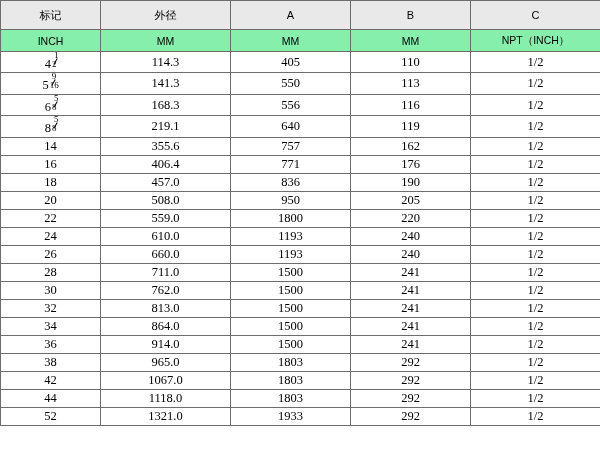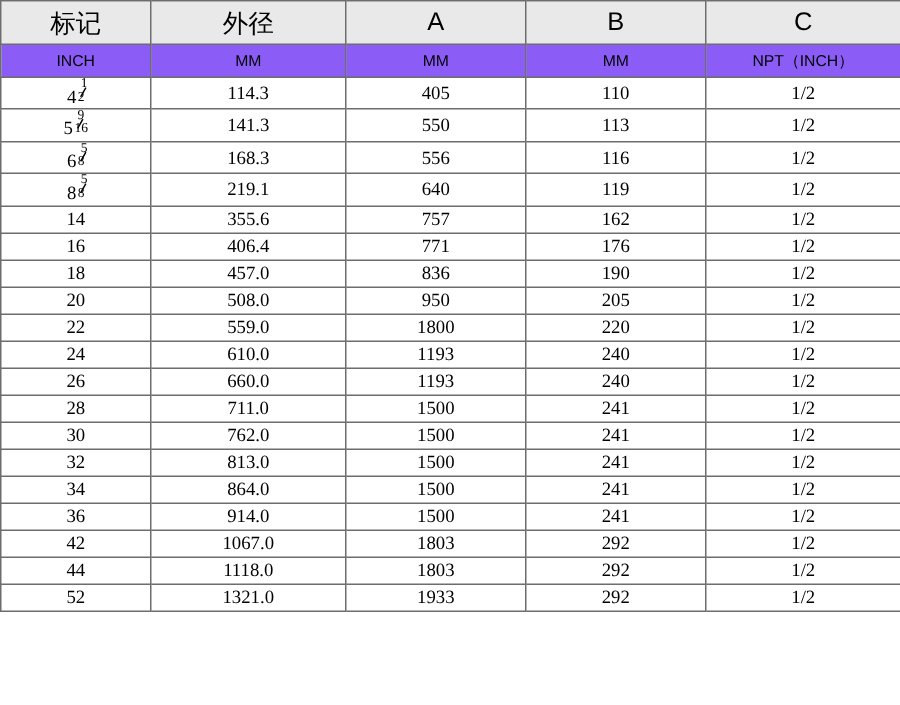--- a/index.html
+++ b/index.html
@@ -28,30 +28,30 @@
   #spec-table td, #spec-table th {
     border: 1px solid #6d6d6d;
     text-align: center;
     vertical-align: middle;
     font-weight: normal;
     padding: 0;
   }
   tr.head-row th {
     height: 28px;
     background: #e9e9e9;
-    font-size: 17px;
+    font-size: 11px;
     font-family: "Liberation Sans", sans-serif;
   }
   tr.head-row th.left-label {
     text-align: left;
     padding-left: 8px;
   }
   tr.unit-row td {
     height: 21px;
-    background: #8b5cf6;
+    background: #86efac;
     font-size: 10.5px;
     font-family: "Liberation Sans", sans-serif;
   }
   tr.unit-row td.left-label {
     text-align: left;
     padding-left: 8px;
   }
   tr.data-row td {
     height: 17px;
     font-size: 12.5px;
@@ -226,20 +226,27 @@
         <td>1/2</td>
       </tr>
       <tr class="data-row">
         <td><span class="whole">36</span></td>
         <td>914.0</td>
         <td>1500</td>
         <td>241</td>
         <td>1/2</td>
       </tr>
       <tr class="data-row">
+        <td><span class="whole">38</span></td>
+        <td>965.0</td>
+        <td>1803</td>
+        <td>292</td>
+        <td>1/2</td>
+      </tr>
+      <tr class="data-row">
         <td><span class="whole">42</span></td>
         <td>1067.0</td>
         <td>1803</td>
         <td>292</td>
         <td>1/2</td>
       </tr>
       <tr class="data-row">
         <td><span class="whole">44</span></td>
         <td>1118.0</td>
         <td>1803</td>

